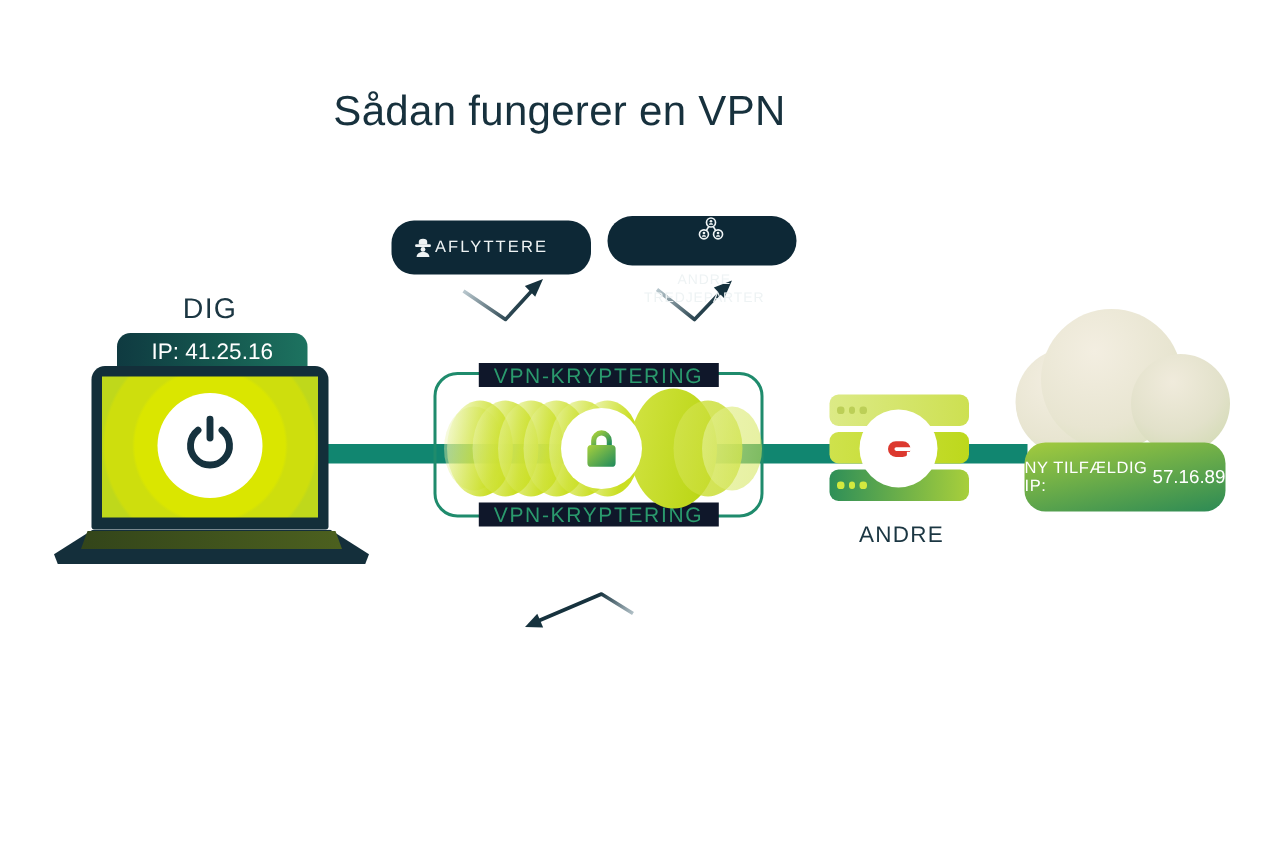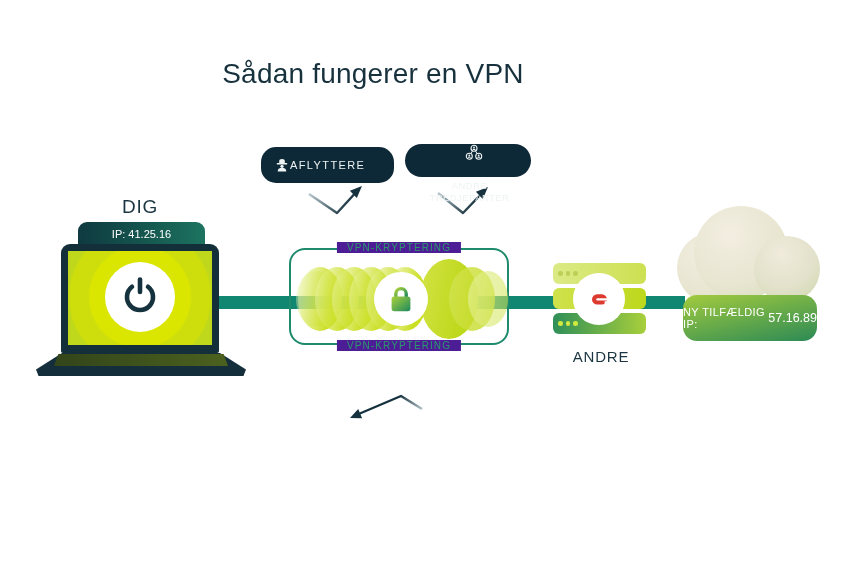--- a/index.html
+++ b/index.html
@@ -28,21 +28,21 @@
   .pill-third .pill-lines span{font-size:9.3px;letter-spacing:.6px;line-height:1.25;}
   .pill-isp{left:348px;top:427px;width:110px;height:50px;border-radius:25px;padding-left:14px;gap:8px;}
   .pill-isp .pill-lines span{font-size:10px;letter-spacing:.6px;line-height:1.3;}
   .pill svg{flex:0 0 auto;display:block;}
 
   
   .dig-label{left:90px;top:196px;width:100px;text-align:center;font-size:19px;color:#1b3642;letter-spacing:.8px;z-index:3;}
   .ip-badge{
     left:78px;top:222px;width:127px;height:24px;border-radius:9px 9px 0 0;
     background:linear-gradient(90deg,#0f3a41 0%,#15584f 55%,#1d7360 100%);
-    color:#fff;font-size:11px;display:flex;align-items:center;justify-content:center;z-index:1;text-align:right;
+    color:#fff;font-size:15px;display:flex;align-items:center;justify-content:center;z-index:1;text-align:right;
   }
   .screen{
     left:61px;top:244px;width:158px;height:109px;background:#132f3a;
     border-radius:9px 9px 2px 2px;z-index:2;
   }
   .glass{
     position:absolute;left:7px;top:7px;width:144px;height:94px;overflow:hidden;
     background:radial-gradient(circle at 72px 46px,
       #dae600 0 50px,#cede0d 52px 70px,#bfd81b 72px 90px,#abcb2e 92px 140px);
   }
@@ -63,21 +63,21 @@
   
   .main-line{left:218px;top:296px;width:467px;height:13px;background:#118670;z-index:0;}
 
   
   .tunnel{
     left:289px;top:248px;width:220px;height:97px;border:2px solid #1f8b6c;
     border-radius:16px;z-index:1;box-sizing:border-box;
   }
   .tunnel-label{
     position:absolute;left:50%;transform:translateX(-50%);
-    background:#4c1d95;color:#2a9a6d;font-size:10px;letter-spacing:1.1px;
+    background:#0f172a;color:#2a9a6d;font-size:14px;letter-spacing:1.1px;
     padding:0 10px;white-space:nowrap;
   }
   .tunnel-label.top{top:-8px;}
   .tunnel-label.bottom{bottom:-8px;}
 
   .coil-ell{position:absolute;border-radius:50%;z-index:2;}
   .ellL{width:44px;height:64px;top:267px;
     background:linear-gradient(100deg,rgba(233,243,166,.5) 10%,rgba(198,220,16,.92) 72%);}
   .e0{left:296px;top:271px;width:40px;height:56px;
     background:linear-gradient(100deg,rgba(238,246,190,.4),rgba(210,228,80,.6));}

